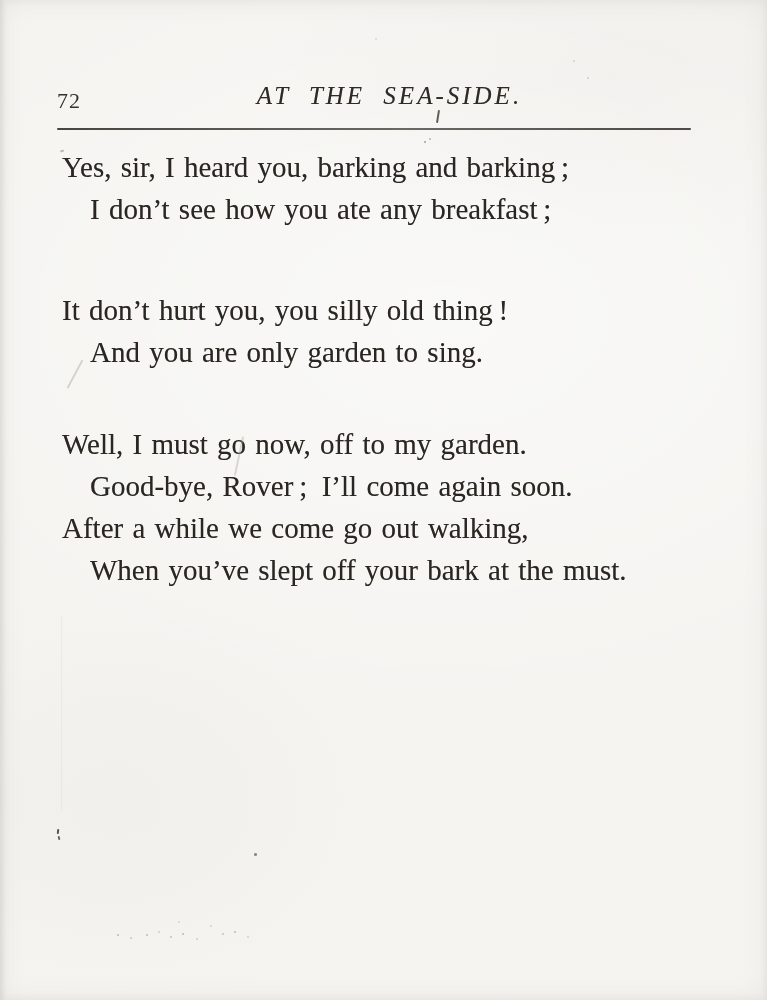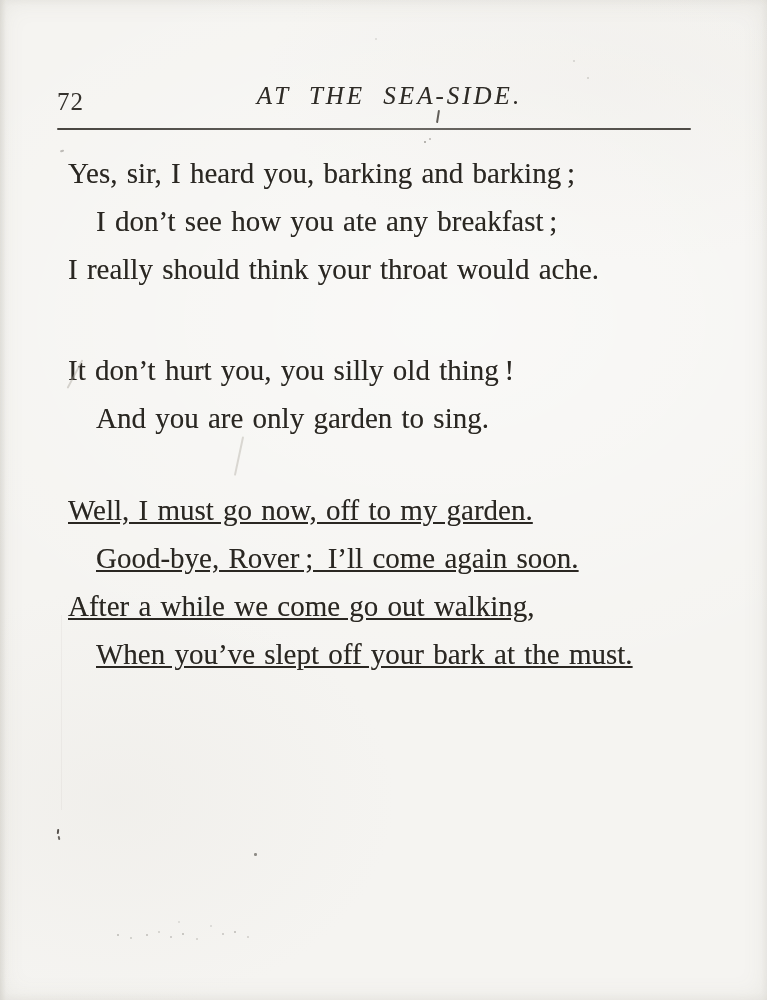--- a/index.html
+++ b/index.html
@@ -27,21 +27,21 @@
     position: absolute; inset: 0;
     box-shadow: inset 0 0 26px rgba(110,104,92,0.10);
     pointer-events: none;
     z-index: 5;
   }
   
   .page-number {
     position: absolute;
     left: 57px;
     top: 88px;
-    font-size: 25px;
+    font-size: 22px;
     letter-spacing: 1px;
     color: #35322d;
     z-index: 2;
   }
   .header-title {
     position: absolute;
     left: 0; right: 0;
     top: 82px;
     text-align: center;
     font-style: italic;
@@ -71,23 +71,23 @@
     font-size: 29px;
     line-height: 36px;
     letter-spacing: 0px;
     word-spacing: 2px;
     color: #2a2722;
     text-shadow: 0 0 0.6px rgba(42,39,34,0.40);
     z-index: 2;
   }
   .stanza { margin: 0; }
   .stanza-2 { margin-top: 65px; }
-  .stanza-3 { margin-top: 56px; text-decoration: underline; }
+  .stanza-3 { margin-top: 56px; }
   .stanza p {
-    margin: 12px;
+    margin: 6px;
     white-space: nowrap;
   }
   .stanza p:nth-child(even) { padding-left: 28px; }
   
   .artifact { position: absolute; pointer-events: none; z-index: 3; }
   .speck {
     width: 2px; height: 2px;
     border-radius: 50%;
     background: #3a362f;
   }
@@ -108,21 +108,20 @@
 <div class="page-shadow"></div>
 
 <div class="page-number">72</div>
 <div class="header-title">AT THE SEA-SIDE.</div>
 <div class="header-rule"></div>
 
 <div class="poem">
   <div class="stanza stanza-1">
     <p>Yes, sir, I heard you, barking and barking ;</p>
     <p>I don’t see how you ate any breakfast ;</p>
-    <p>I really should think your throat would ache.</p>
   </div>
   <div class="stanza stanza-2">
     <p>It don’t hurt you, you silly old thing !</p>
     <p>And you are only garden to sing.</p>
   </div>
   <div class="stanza stanza-3">
     <p>Well, I must go now, off to my garden.</p>
     <p>Good-bye, Rover ; I’ll come again soon.</p>
     <p>After a while we come go out walking,</p>
     <p>When you’ve slept off your bark at the must.</p>

